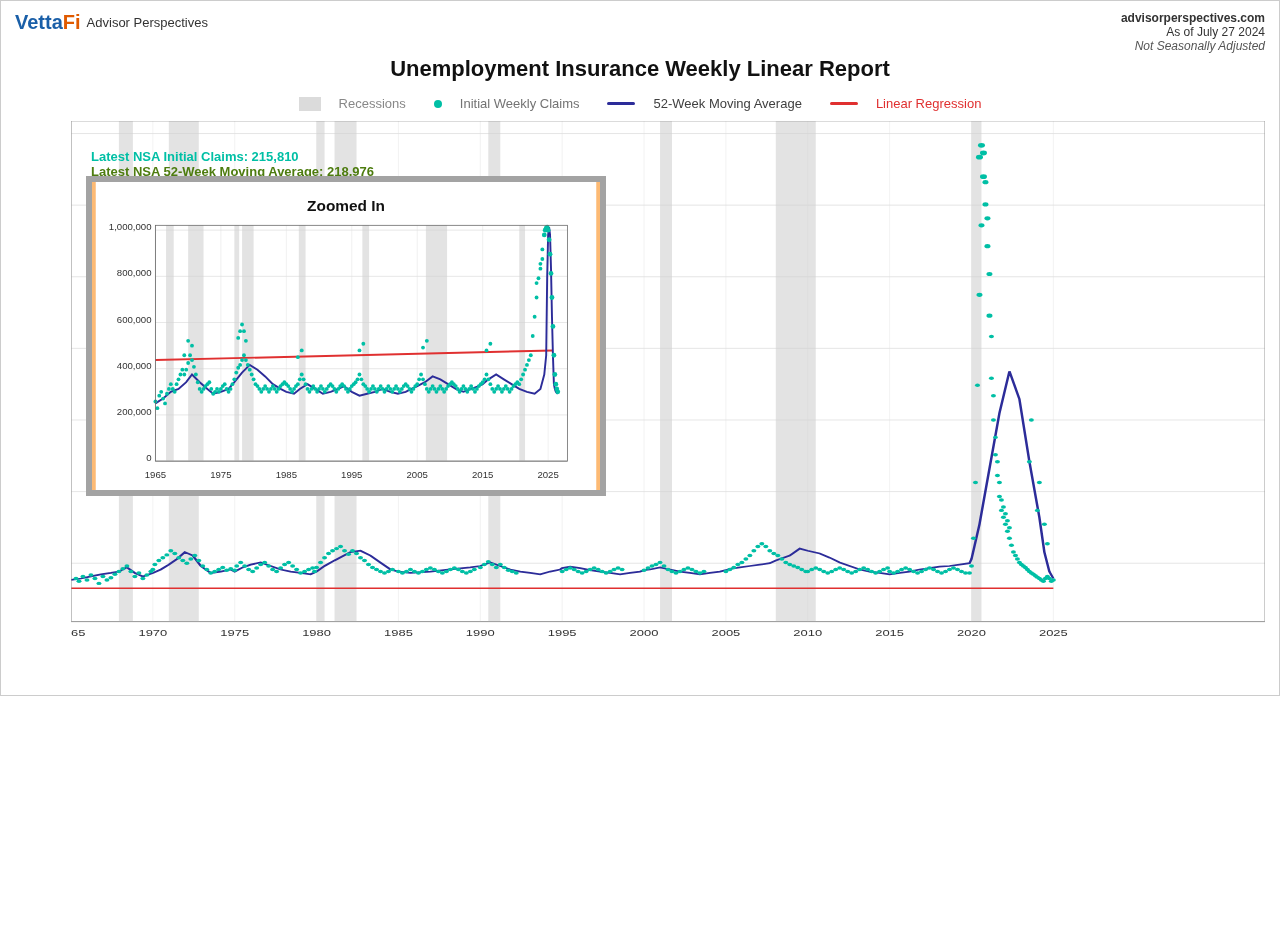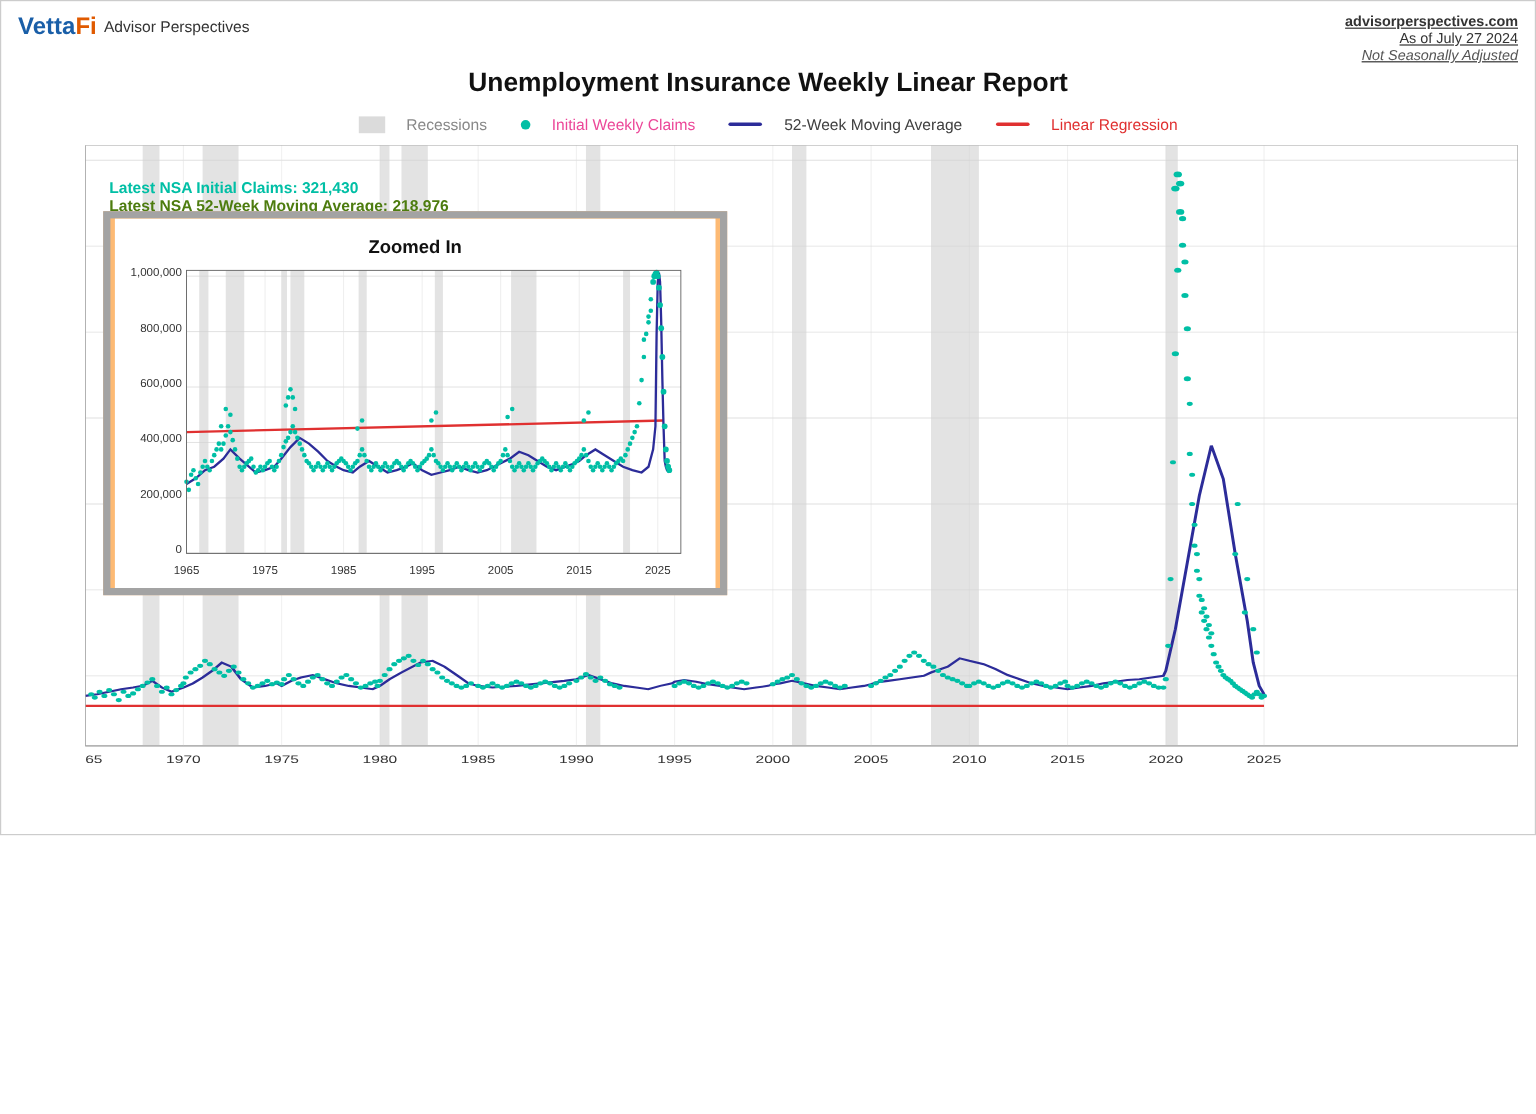--- a/index.html
+++ b/index.html
@@ -37,21 +37,20 @@
       font-size: 13px;
       color: #333;
     }
     .header-right {
       position: absolute;
       top: 10px;
       right: 14px;
       text-align: right;
       font-size: 12px;
       color: #333;
-      text-decoration: underline;
     }
     .header-right .website {
       font-weight: bold;
     }
     .header-right .italic {
       font-style: italic;
       color: #555;
     }
     .chart-title {
       position: absolute;
@@ -97,21 +96,21 @@
       background: #2c2c99;
       border-radius: 2px;
     }
     .legend-line-red {
       width: 28px;
       height: 3px;
       background: #e03030;
       border-radius: 2px;
     }
     .legend-text-gray { color: #888; }
-    .legend-text-teal { color: #ec4899; }
+    .legend-text-teal { color: #737373; }
     .legend-text-blue { color: #404040; }
     .legend-text-red { color: #e03030; }
 
     
     .chart-area {
       position: absolute;
       top: 120px;
       left: 70px;
       right: 14px;
       bottom: 40px;
@@ -566,21 +565,21 @@
         <circle cx="970" cy="520" r="2.5"></circle>
         <circle cx="975" cy="580" r="2.5"></circle>
         <circle cx="978" cy="608" r="2.5"></circle>
       </g>
 
       <rect x="0" y="0" width="1196" height="720" fill="none" stroke="#999" stroke-width="1"></rect>
     </svg>
   </div>
 
   <div class="stats-text">
-    <div class="stats-line1">Latest NSA Initial Claims: 321,430</div>
+    <div class="stats-line1">Latest NSA Initial Claims: 215,810</div>
     <div class="stats-line2">Latest NSA 52-Week Moving Average: 218,976</div>
   </div>
 
   <div class="zoom-inset">
     <svg width="100%" height="100%" viewBox="0 0 520 320">
 
       <rect x="0" y="0" width="520" height="320" fill="#fff"></rect>
 
       <text x="260" y="30" text-anchor="middle" font-size="16" font-weight="bold" fill="#111">Zoomed In</text>
 

